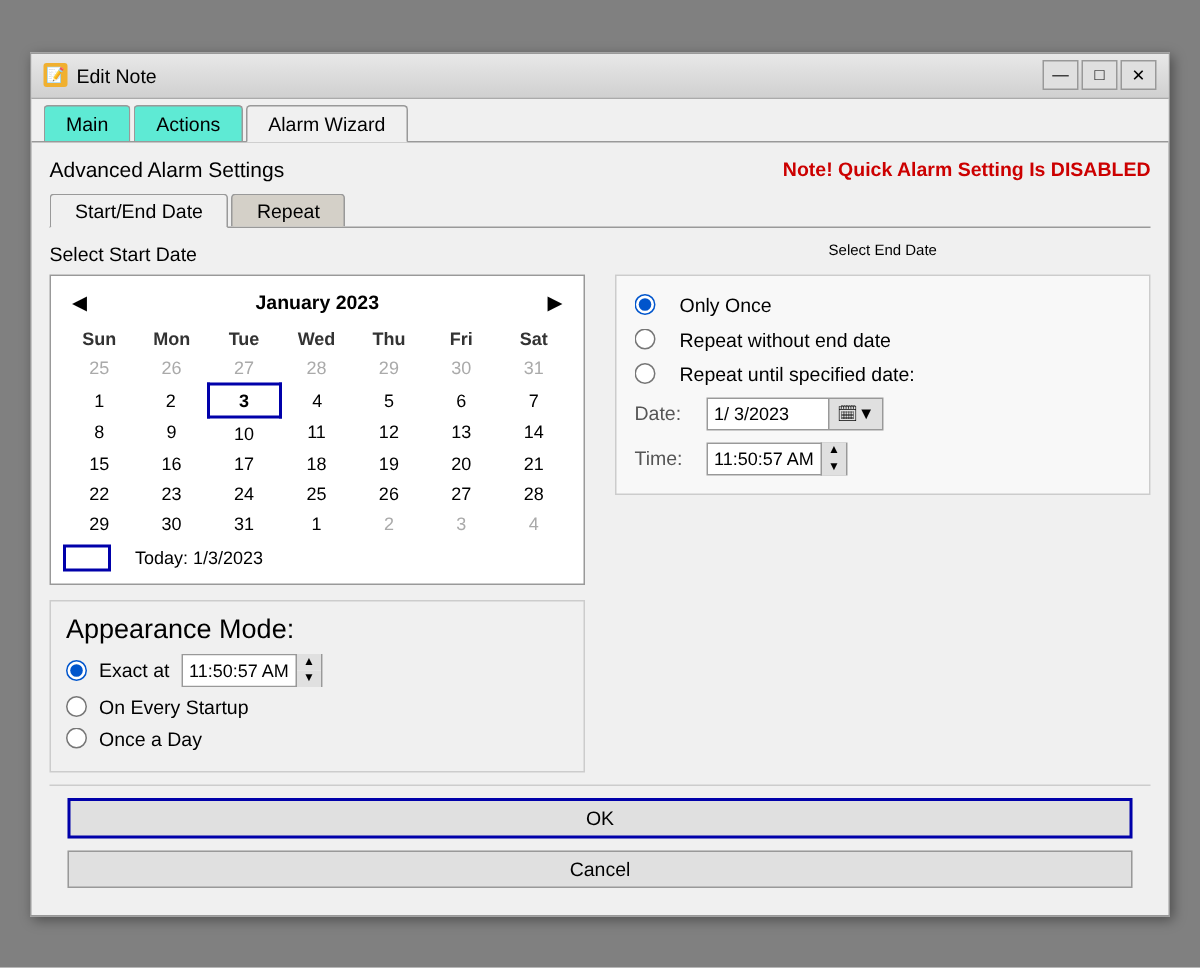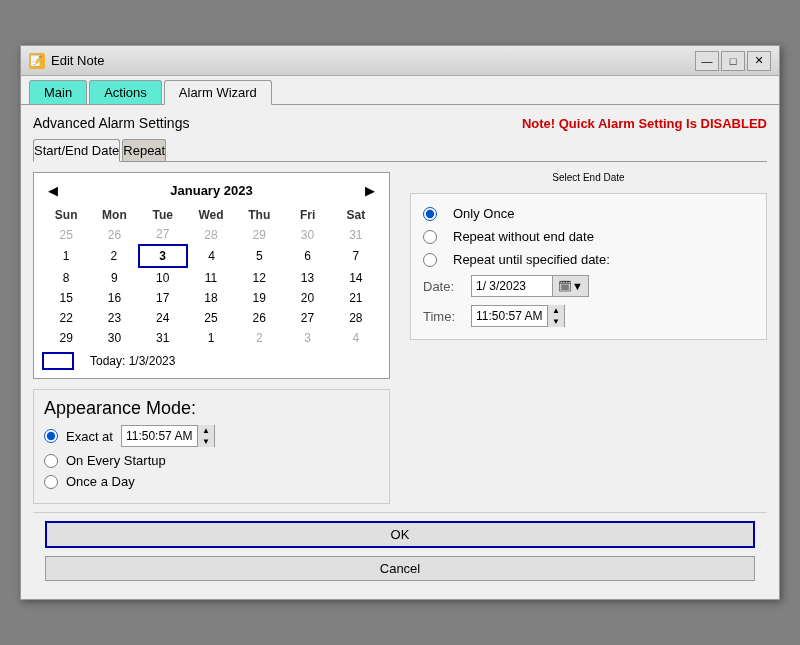--- a/index.html
+++ b/index.html
@@ -98,21 +98,21 @@
     .alarm-title {
       font-size: 14px;
       font-weight: normal;
     }
     .alarm-notice {
       color: #cc0000;
       font-size: 13px;
       font-weight: bold;
     }
     .sub-tab {
-      padding: 3px 0;
+      padding: 3px 16px;
       border: 1px solid #999;
       border-bottom: none;
       background: #d4d0c8;
       cursor: pointer;
       margin-right: 2px;
       border-radius: 3px 3px 0 0;
       font-size: 13px;
     }
     .sub-tab.active {
       background: #f0f0f0;
@@ -360,20 +360,21 @@
     </div>
 
     <div style="display:flex; border-bottom: 1px solid #999; margin-bottom:10px;">
       <div class="sub-tab active">Start/End Date</div>
       <div class="sub-tab">Repeat</div>
     </div>
 
     <div class="two-col">
 
       <div class="left-col">
+        <div class="section-label">Select Start Date</div>
 
         <div class="calendar-box">
           <div class="cal-header">
             <button class="cal-nav">◀</button>
             <span class="cal-month-year">January 2023</span>
             <button class="cal-nav">▶</button>
           </div>
           <table class="cal-grid">
             <thead>
               <tr>

